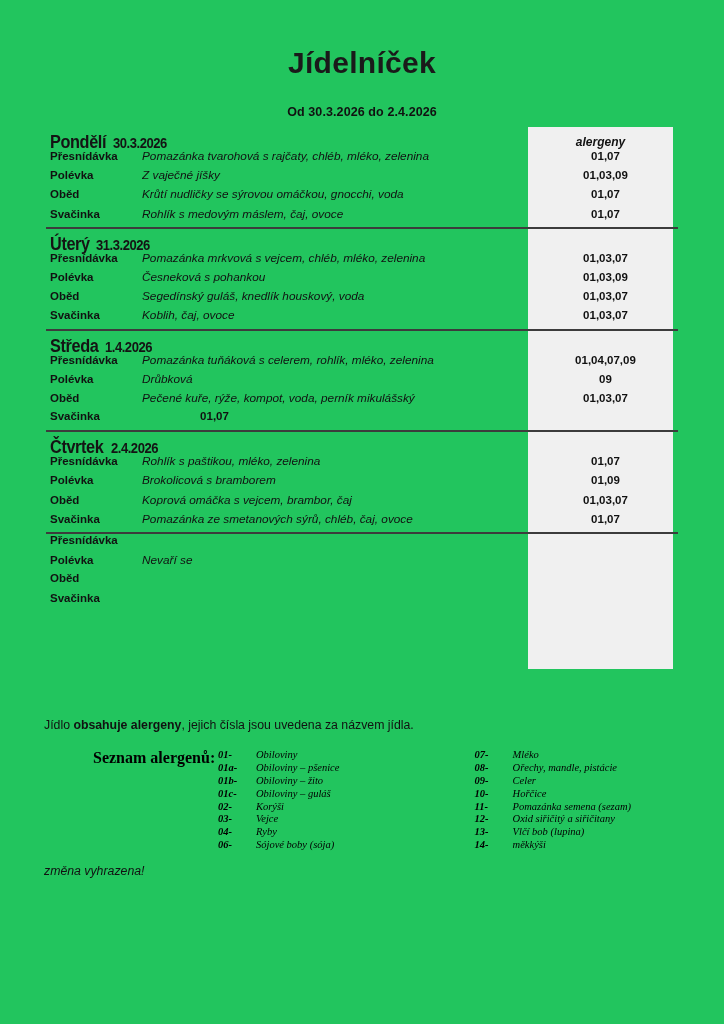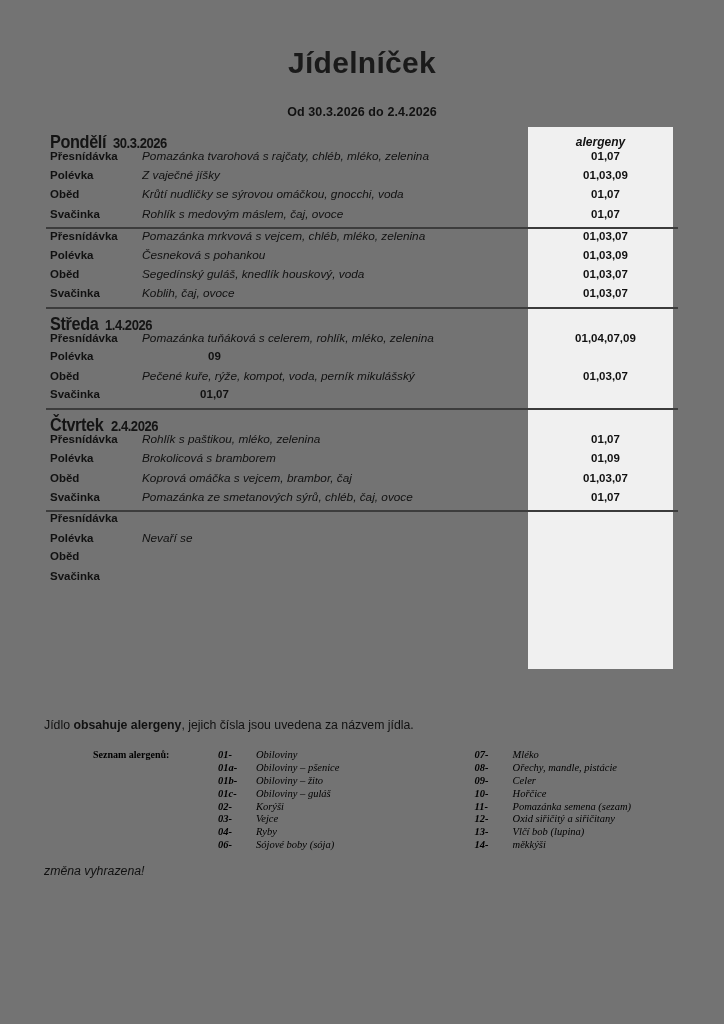--- a/index.html
+++ b/index.html
@@ -14,21 +14,21 @@
     color: #000000;
     position: relative;
     overflow: hidden;
   }
   .page {
     position: absolute;
     left: 0; top: 0;
     width: 724px;
     height: 1024px;
     box-sizing: border-box;
-    background: #737373;
+    background: #22c55e;
   }
 
   
   .doc-title {
     text-align: center;
     font-size: 30px;
     font-weight: 700;
     letter-spacing: 0.3px;
     color: #1a1a1a;
     margin: 0;
@@ -149,21 +149,21 @@
     font-size: 12.3px;
     color: #111111;
   }
   .legend-note b { font-weight: 700; }
 
   .legend-title {
     position: absolute;
     left: 93px;
     top: 749px;
     font-family: "Liberation Serif", serif;
-    font-size: 10px;
+    font-size: 16px;
     font-weight: 700;
     color: #000;
   }
   .legend-cols {
     position: absolute;
     left: 218px;
     top: 749px;
     width: 470px;
     display: flex;
     gap: 16px;
@@ -234,20 +234,24 @@
             <div class="dish">Krůtí nudličky se sýrovou omáčkou, gnocchi, voda</div>
             <div class="allerg">01,07</div>
           </div>
           <div class="row">
             <div class="label">Svačinka</div>
             <div class="dish">Rohlík s medovým máslem, čaj, ovoce</div>
             <div class="allerg">01,07</div>
           </div>
         </div>
         <div class="day-block">
+          <div class="day-head">
+            <span class="day-name">Úterý</span>
+            <span class="day-date">31.3.2026</span>
+          </div>
           <div class="row">
             <div class="label">Přesnídávka</div>
             <div class="dish">Pomazánka mrkvová s vejcem, chléb, mléko, zelenina</div>
             <div class="allerg">01,03,07</div>
           </div>
           <div class="row">
             <div class="label">Polévka</div>
             <div class="dish">Česneková s pohankou</div>
             <div class="allerg">01,03,09</div>
           </div>
@@ -267,20 +271,21 @@
             <span class="day-name">Středa</span>
             <span class="day-date">1.4.2026</span>
           </div>
           <div class="row">
             <div class="label">Přesnídávka</div>
             <div class="dish">Pomazánka tuňáková s celerem, rohlík, mléko, zelenina</div>
             <div class="allerg">01,04,07,09</div>
           </div>
           <div class="row">
             <div class="label">Polévka</div>
+            <div class="dish">Drůbková</div>
             <div class="allerg">09</div>
           </div>
           <div class="row">
             <div class="label">Oběd</div>
             <div class="dish">Pečené kuře, rýže, kompot, voda, perník mikulášský</div>
             <div class="allerg">01,03,07</div>
           </div>
           <div class="row">
             <div class="label">Svačinka</div>
             <div class="allerg">01,07</div>

